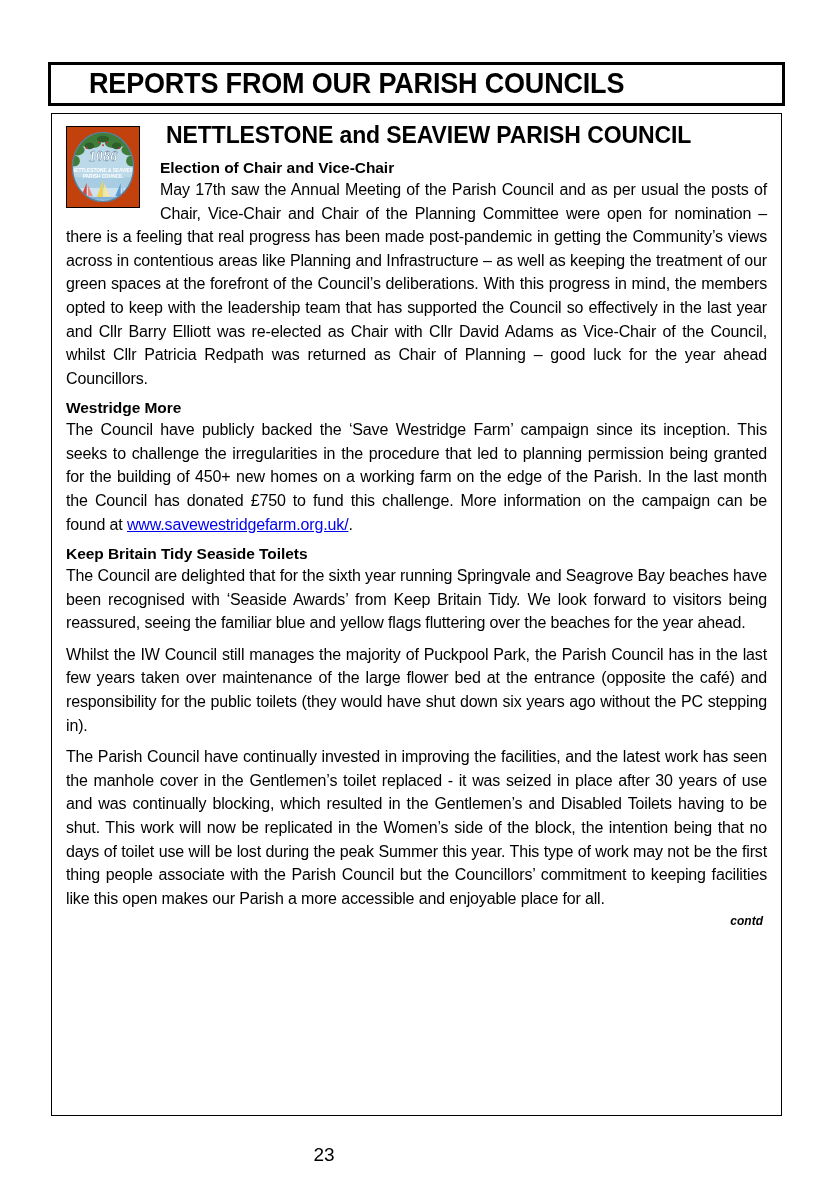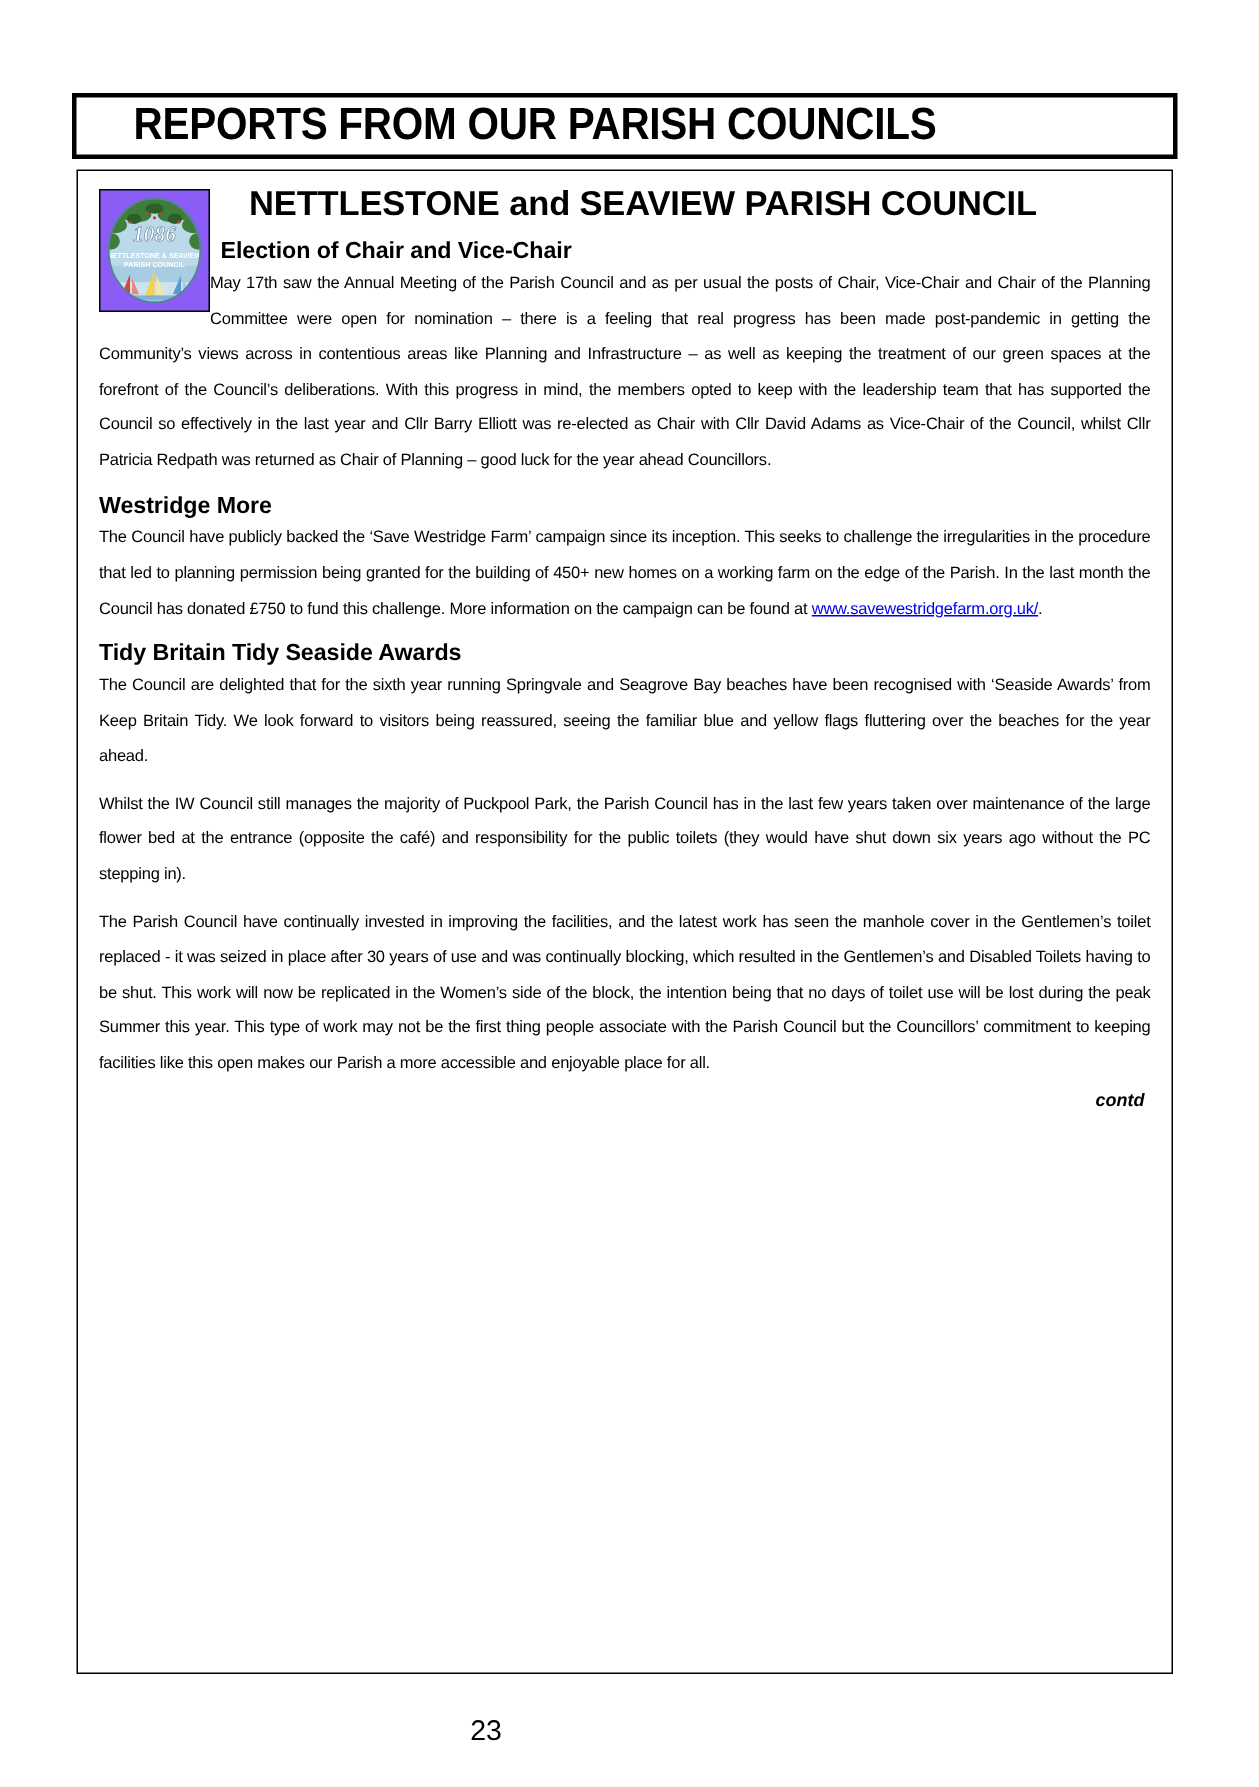--- a/index.html
+++ b/index.html
@@ -81,21 +81,21 @@
     line-height: 1.15;
     margin: 9px 0 1px 0;
     letter-spacing: -0.05px;
   }
   .sub-heading.indented {
     padding-left: 81px;
     margin-top: 11px;
   }
 
   p.body-text {
-    font-size: 11px;
+    font-size: 16px;
     line-height: 23.6px;
     margin: 0 0 0 0;
     text-align: justify;
     text-justify: inter-word;
     letter-spacing: -0.15px;
     word-spacing: 0px;
   }
   p.body-text + p.body-text {
     margin-top: 8px;
   }
@@ -113,22 +113,22 @@
     padding-right: 4px;
   }
 
   
   .logo-wrap {
     float: left;
     width: 74px;
     height: 82px;
     border: 1.5px solid #000;
     box-sizing: border-box;
-    margin: 4px 0 2px 0px;
-    background: #8b5cf6;
+    margin: 4px 20px 2px 0px;
+    background: #c2410c;
     padding: 2px;
     shape-outside: margin-box;
   }
   .logo-svg { display: block; width: 100%; height: 100%; }
 
   .clearer { clear: both; height: 0; }
 
   
   .page-number {
     position: absolute;
@@ -210,21 +210,21 @@
 
     <h1 class="council-heading">NETTLESTONE and SEAVIEW PARISH COUNCIL</h1>
 
     <h2 class="sub-heading indented">Election of Chair and Vice-Chair</h2>
     <p class="body-text">May 17th saw the Annual Meeting of the Parish Council and as per usual the posts of Chair, Vice-Chair and Chair of the Planning Committee were open for nomination – there is a feeling that real progress has been made post-pandemic in getting the Community’s views across in contentious areas like Planning and Infrastructure – as well as keeping the treatment of our green spaces at the forefront of the Council’s deliberations. With this progress in mind, the members opted to keep with the leadership team that has supported the Council so effectively in the last year and Cllr Barry Elliott was re-elected as Chair with Cllr David Adams as Vice-Chair of the Council, whilst Cllr Patricia Redpath was returned as Chair of Planning – good luck for the year ahead Councillors.</p>
     <div class="clearer"></div>
 
     <h2 class="sub-heading">Westridge More</h2>
     <p class="body-text"><span>The Council have publicly backed the ‘Save Westridge Farm’ campaign since its inception. This seeks to challenge the irregularities in the procedure that led to planning permission being granted for the building of 450+ new homes on a working farm on the edge of the Parish. In the last month the Council has donated £750 to fund this challenge. More information on the campaign can be found at </span><a class="url-link" href="#">www.savewestridgefarm.org.uk/</a><span>.</span></p>
 
-    <h2 class="sub-heading">Tidy Britain Tidy Seaside Awards</h2>
+    <h2 class="sub-heading">Keep Britain Tidy Seaside Toilets</h2>
     <p class="body-text">The Council are delighted that for the sixth year running Springvale and Seagrove Bay beaches have been recognised with ‘Seaside Awards’ from Keep Britain Tidy. We look forward to visitors being reassured, seeing the familiar blue and yellow flags fluttering over the beaches for the year ahead.</p>
 
     <p class="body-text">Whilst the IW Council still manages the majority of Puckpool Park, the Parish Council has in the last few years taken over maintenance of the large flower bed at the entrance (opposite the café) and responsibility for the public toilets (they would have shut down six years ago without the PC stepping in).</p>
     <p class="body-text">The Parish Council have continually invested in improving the facilities, and the latest work has seen the manhole cover in the Gentlemen’s toilet replaced - it was seized in place after 30 years of use and was continually blocking, which resulted in the Gentlemen’s and Disabled Toilets having to be shut. This work will now be replicated in the Women’s side of the block, the intention being that no days of toilet use will be lost during the peak Summer this year. This type of work may not be the first thing people associate with the Parish Council but the Councillors’ commitment to keeping facilities like this open makes our Parish a more accessible and enjoyable place for all.</p>
 
     <div class="contd">contd</div>
   </div>
 
   <div class="page-number">23</div>
 

